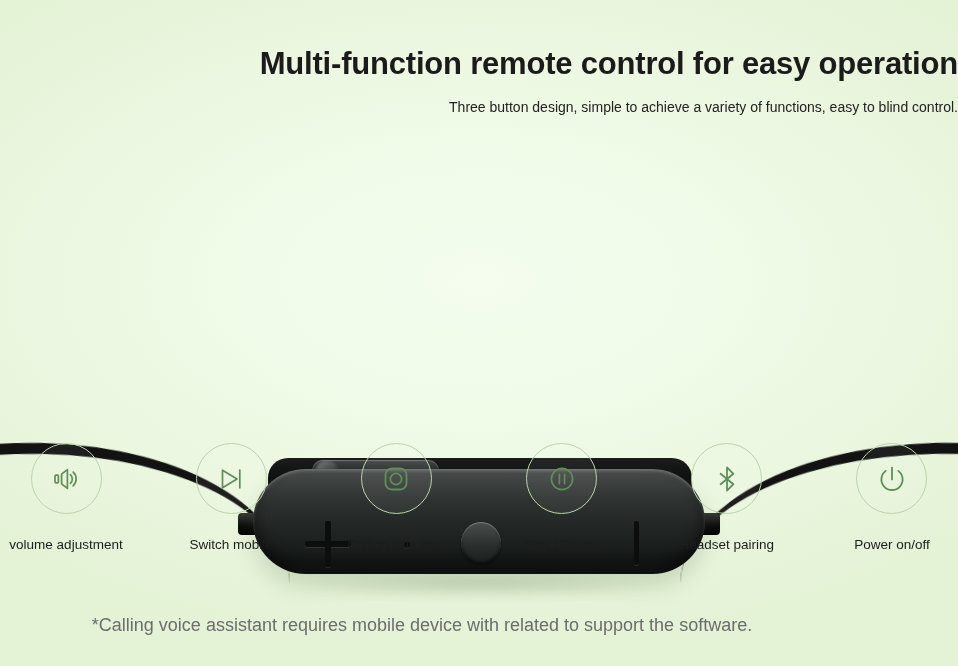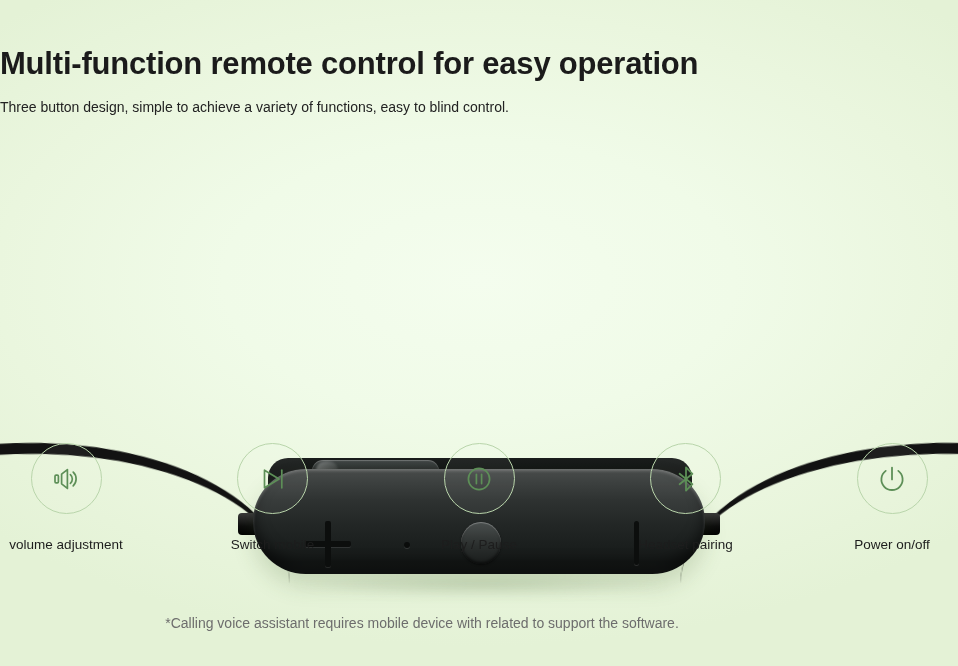--- a/index.html
+++ b/index.html
@@ -12,21 +12,21 @@
   #page {
     position:relative;
     width:958px; height:666px;
     background:
       radial-gradient(ellipse 70% 55% at 50% 42%, #f4fdee 0%, #f0fbe8 38%, #eaf6de 72%, #e4f2d6 100%);
     overflow:hidden;
   }
 
   
   .head-wrap {
-    position:absolute; top:42px; left:0; width:958px; text-align:left;
+    position:absolute; top:42px; left:0; width:958px; text-align:right;
   }
   .title {
     font-size:31px;
     line-height:44px;
     font-weight:600;
     color:#1b1b1b;
     letter-spacing:-0.2px;
   }
   .subtitle {
     margin-top:9px;
@@ -188,21 +188,21 @@
     line-height:17px;
     color:#1d1d1d;
     white-space:nowrap;
     text-align:center;
   }
 
   
   .footnote {
     position:absolute; left:0; top:615px; width:844px;
     text-align:center;
-    font-size:14px;
+    font-size:18px;
     color:#6d6d6d;
   }
 </style>
 </head>
 <body>
 
 <div id="page">
 
   <div class="head-wrap">
     <div class="title">Multi-function remote control for easy operation</div>
@@ -247,20 +247,29 @@
     <div class="feature">
       <div class="ficon">
         <svg width="34" height="34" viewBox="0 0 34 34" fill="none" stroke="#5d8f57" stroke-width="1.7" stroke-linecap="round" stroke-linejoin="round">
           <path d="M8.5 8.2 L23 17 L8.5 25.8 Z"></path>
           <path d="M25.8 8.2 V25.8"></path>
         </svg>
       </div>
       <div class="flabel">Switch mobile</div>
     </div>
 
+    <div class="feature">
+      <div class="ficon">
+        <svg width="34" height="34" viewBox="0 0 34 34" fill="none" stroke="#5d8f57" stroke-width="1.8" stroke-linecap="round" stroke-linejoin="round">
+          <rect x="6.5" y="6.5" width="21" height="21" rx="6.2"></rect>
+          <circle cx="17" cy="17" r="5.6"></circle>
+        </svg>
+      </div>
+      <div class="flabel">Calling little love</div>
+    </div>
 
     <div class="feature">
       <div class="ficon">
         <svg width="34" height="34" viewBox="0 0 34 34" fill="none" stroke="#5d8f57" stroke-width="1.7" stroke-linecap="round" stroke-linejoin="round">
           <circle cx="17" cy="17" r="10.6"></circle>
           <path d="M14.4 12.4 V21.6"></path>
           <path d="M19.6 12.4 V21.6"></path>
         </svg>
       </div>
       <div class="flabel">Play / Pause</div>

